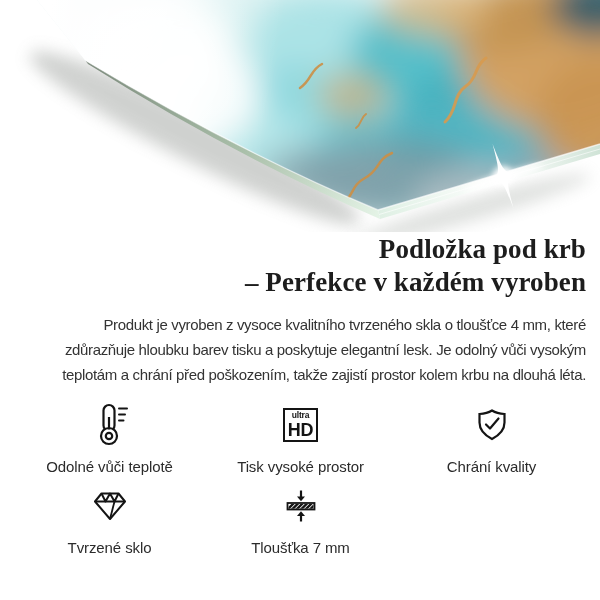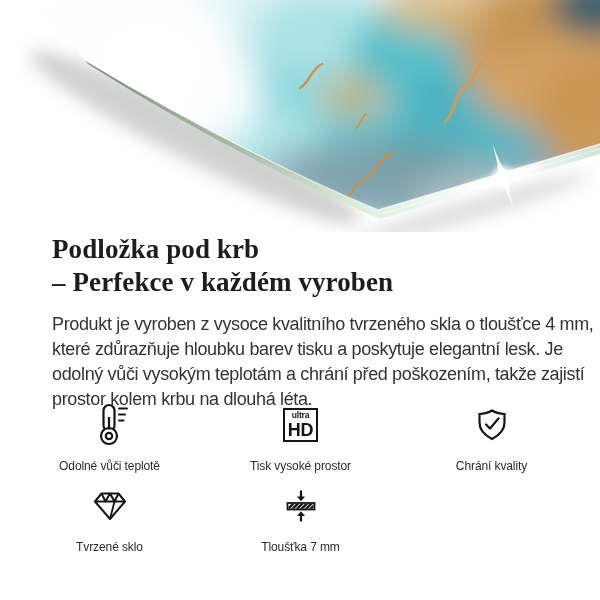--- a/index.html
+++ b/index.html
@@ -2,36 +2,36 @@
 <html><head>
 <meta charset="utf-8">
 <style>
   html,body{margin:0;padding:0;}
   body{
     width:600px;height:600px;background:#ffffff;overflow:hidden;position:relative;
     font-family:"Liberation Sans","DejaVu Sans",sans-serif;
     -webkit-font-smoothing:antialiased;
   }
   .hero{position:absolute;top:0;left:0;}
-  .content{position:absolute;left:52px;top:233px;width:545px;}
+  .content{position:absolute;left:41px;top:233px;width:545px;text-align:right;}
   .title{
     font-family:"Liberation Serif","DejaVu Serif",serif;
     font-size:27px;line-height:33px;font-weight:600;color:#1d1d1d;
     letter-spacing:0.1px;margin:0 0 13px 0;
   }
   .desc{
-    font-size:18px;line-height:25px;color:#333333;letter-spacing:-0.35px;margin:0;
+    font-size:15px;line-height:25px;color:#333333;letter-spacing:-0.35px;margin:0;
   }
   .features{
     position:absolute;left:14px;top:402px;width:573px;
     display:grid;grid-template-columns:repeat(3,1fr);row-gap:9px;
   }
   .feature{display:flex;flex-direction:column;align-items:center;}
   .icon-box{height:46px;display:flex;align-items:center;justify-content:center;}
-  .feature-label{margin-top:11px;font-size:12px;line-height:15px;color:#2b2b2b;letter-spacing:-0.1px;}
+  .feature-label{margin-top:11px;font-size:15px;line-height:15px;color:#2b2b2b;letter-spacing:-0.1px;}
   .uhd{
     width:31px;height:30px;border:2.5px solid #141414;border-radius:0;
     display:flex;flex-direction:column;align-items:center;justify-content:center;
     font-weight:bold;color:#141414;line-height:1;
   }
   .uhd-top{font-size:8.5px;letter-spacing:-0.2px;}
   .uhd-bottom{font-size:18px;margin-top:1px;letter-spacing:-0.3px;}
   svg .s{stroke:#141414;fill:none;stroke-width:2.2;}
 </style>
 </head>

